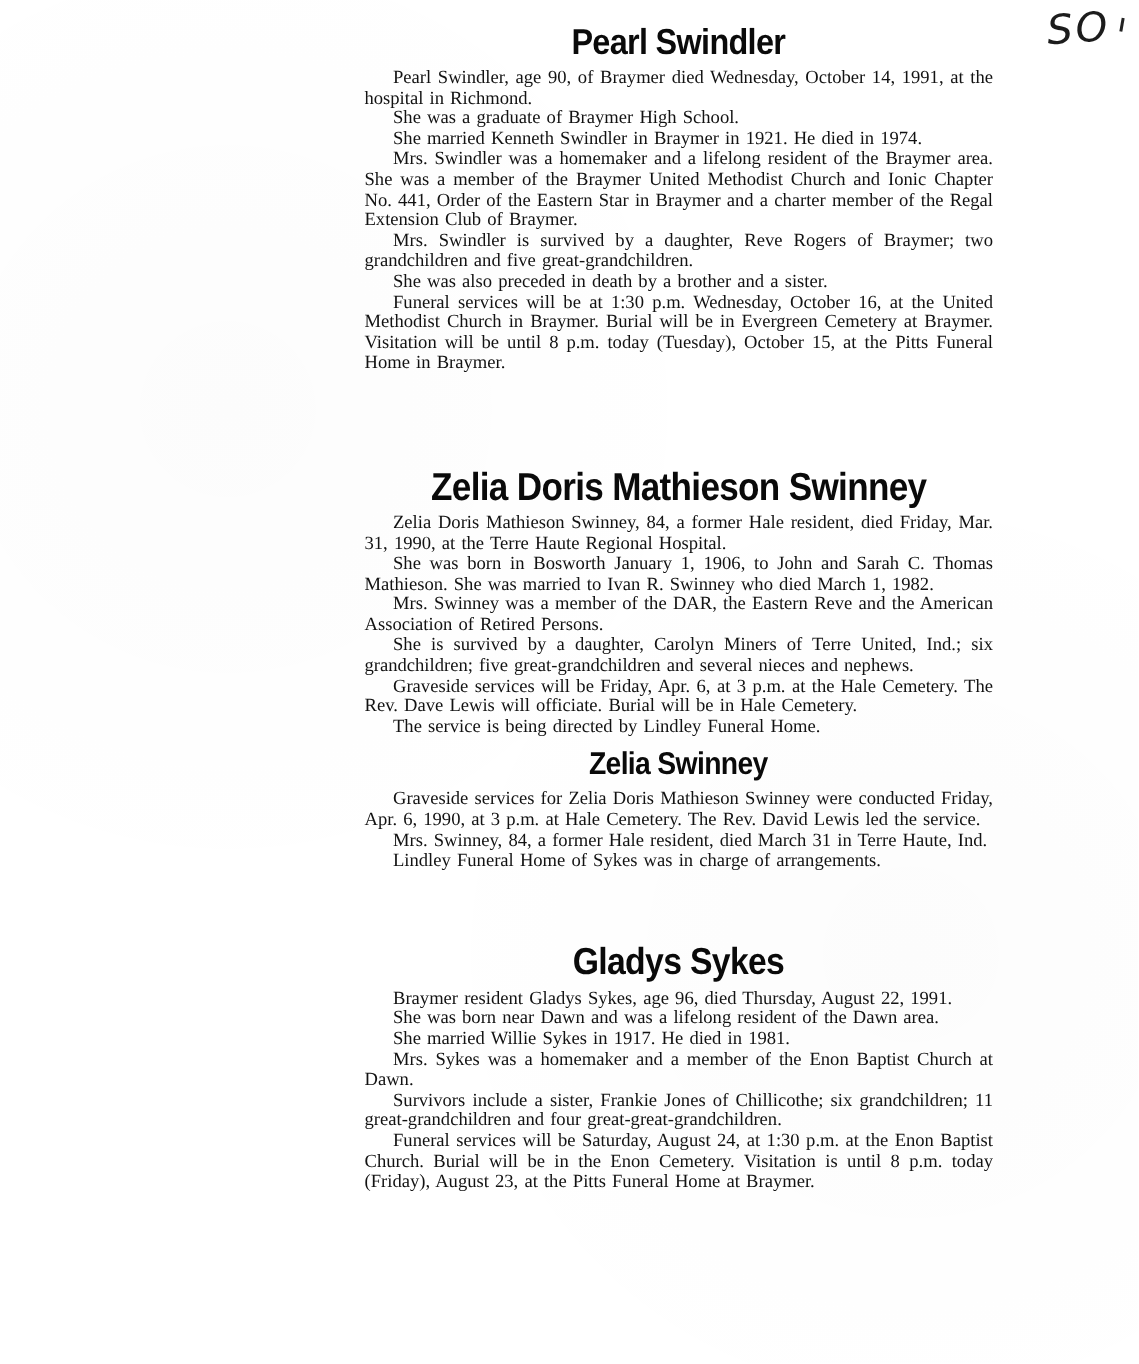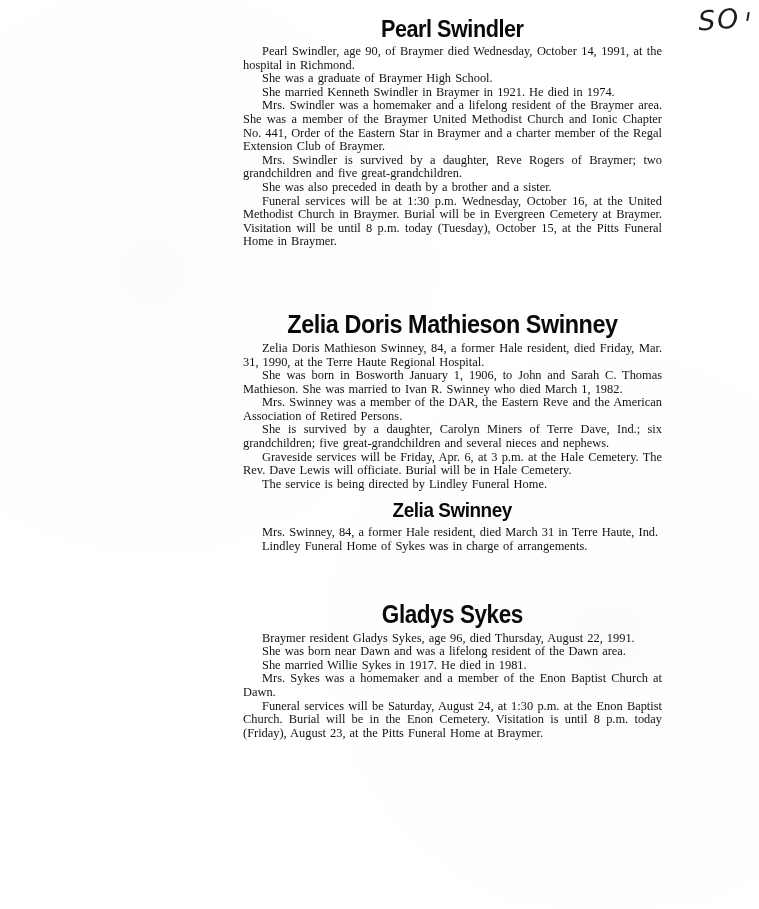--- a/index.html
+++ b/index.html
@@ -103,38 +103,40 @@
       <p>Funeral services will be at 1:30 p.m. Wednesday, October 16, at the United Methodist Church in Braymer. Burial will be in Evergreen Cemetery at Braymer. Visitation will be until 8 p.m. today (Tuesday), October 15, at the Pitts Funeral Home in Braymer.</p>
     </section>
 
     <section class="obit">
       <h1 class="title t2">
         <span class="tspan">Zelia Doris Mathieson Swinney</span>
       </h1>
       <p>Zelia Doris Mathieson Swinney, 84, a former Hale resident, died Friday, Mar. 31, 1990, at the Terre Haute Regional Hospital.</p>
       <p>She was born in Bosworth January 1, 1906, to John and Sarah C. Thomas Mathieson. She was married to Ivan R. Swinney who died March 1, 1982.</p>
       <p>Mrs. Swinney was a member of the DAR, the Eastern Reve and the American Association of Retired Persons.</p>
-      <p>She is survived by a daughter, Carolyn Miners of Terre Dave, Ind.; six grandchildren; five great-grandchildren and several nieces and nephews.</p>
+      <p>She is survived by a daughter, Carolyn Miners of Terre United, Ind.; six grandchildren; five great-grandchildren and several nieces and nephews.</p>
       <p>Graveside services will be Friday, Apr. 6, at 3 p.m. at the Hale Cemetery. The Rev. Dave Lewis will officiate. Burial will be in Hale Cemetery.</p>
       <p>The service is being directed by Lindley Funeral Home.</p>
     </section>
 
     <section class="obit">
       <h1 class="title t3">
         <span class="tspan">Zelia Swinney</span>
       </h1>
+      <p>Graveside services for Zelia Doris Mathieson Swinney were conducted Friday, Apr. 6, 1990, at 3 p.m. at Hale Cemetery. The Rev. David Lewis led the service.</p>
       <p>Mrs. Swinney, 84, a former Hale resident, died March 31 in Terre Haute, Ind.</p>
       <p>Lindley Funeral Home of Sykes was in charge of arrangements.</p>
     </section>
 
     <section class="obit">
       <h1 class="title t4">
         <span class="tspan">Gladys Sykes</span>
       </h1>
       <p>Braymer resident Gladys Sykes, age 96, died Thursday, August 22, 1991.</p>
       <p>She was born near Dawn and was a lifelong resident of the Dawn area.</p>
       <p>She married Willie Sykes in 1917. He died in 1981.</p>
       <p>Mrs. Sykes was a homemaker and a member of the Enon Baptist Church at Dawn.</p>
+      <p>Survivors include a sister, Frankie Jones of Chillicothe; six grandchildren; 11 great-grandchildren and four great-great-grandchildren.</p>
       <p>Funeral services will be Saturday, August 24, at 1:30 p.m. at the Enon Baptist Church. Burial will be in the Enon Cemetery. Visitation is until 8 p.m. today (Friday), August 23, at the Pitts Funeral Home at Braymer.</p>
     </section>
 
   </div>
 </div>
 
 </body></html>

